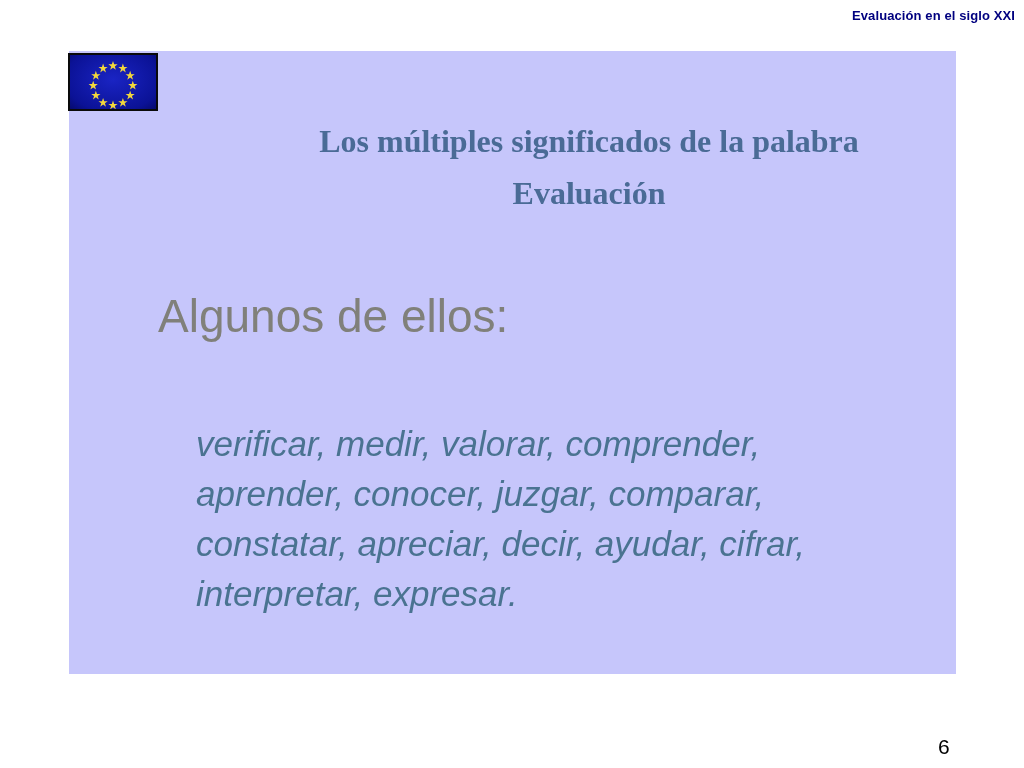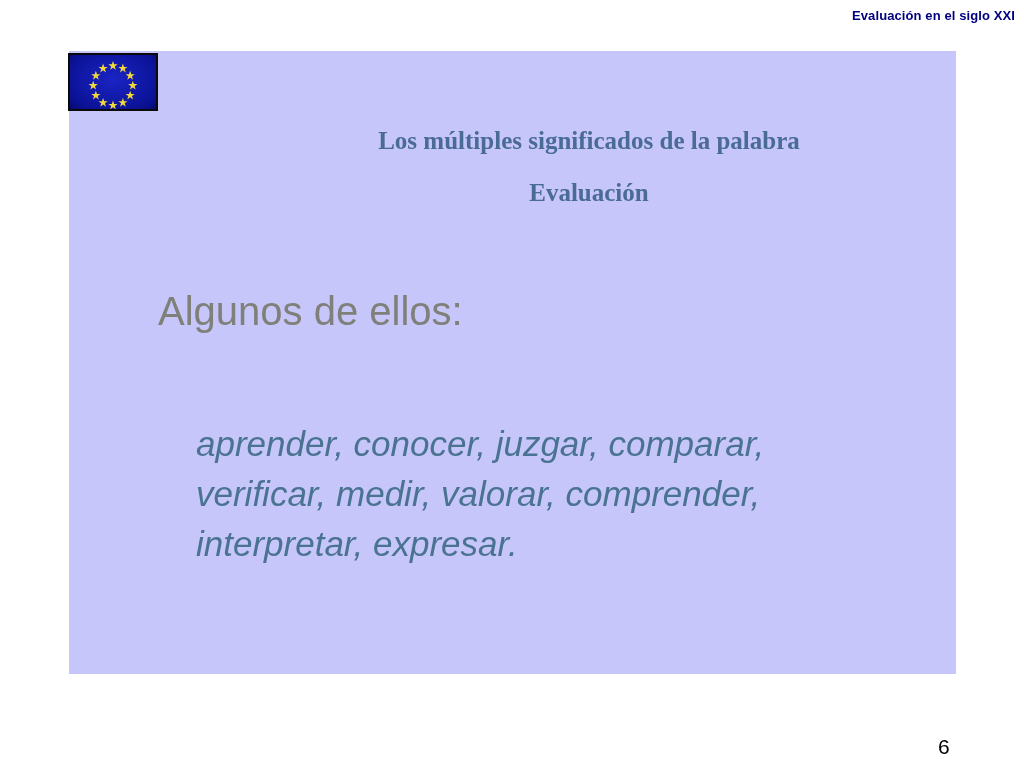--- a/index.html
+++ b/index.html
@@ -55,33 +55,33 @@
 
   
   .title {
     position: absolute;
     left: 170px;
     top: 64px;
     width: 700px;
     text-align: center;
     font-family: "Liberation Serif", serif;
     font-weight: bold;
-    font-size: 25px;
+    font-size: 32px;
     line-height: 52px;
     color: #4a6b96;
   }
   .title-line-2 { display: block; }
 
   
   .lead {
     position: absolute;
     left: 89px;
     top: 238px;
     font-family: "Liberation Sans", sans-serif;
-    font-size: 40px;
+    font-size: 46px;
     font-weight: normal;
     color: #80807a;
     white-space: nowrap;
   }
 
   
   .body-list {
     position: absolute;
     left: 127px;
     top: 368px;
@@ -112,22 +112,23 @@
 <div class="panel">
 
   <div class="title">
     <span class="title-line-1">Los múltiples significados de la palabra</span>
     <span class="title-line-2">Evaluación</span>
   </div>
 
   <div class="lead">Algunos de ellos:</div>
 
   <div class="body-list">
+    <span class="ln">verificar, medir, valorar, comprender,</span>
     <span class="ln">aprender, conocer, juzgar, comparar,</span>
-    <span class="ln">verificar, medir, valorar, comprender,</span>
+    <span class="ln">constatar, apreciar, decir, ayudar, cifrar,</span>
     <span class="ln">interpretar, expresar.</span>
   </div>
 
 </div>
 
 <div class="flag">
   <svg viewBox="0 0 90 60" xmlns="http://www.w3.org/2000/svg">
     <defs>
       <g id="eu-star">
         <polygon points="0,-5.4 1.27,-1.67 5.14,-1.67 2.01,0.64 3.18,4.37 0,2.06 -3.18,4.37 -2.01,0.64 -5.14,-1.67 -1.27,-1.67" fill="#f2d73c"></polygon>

